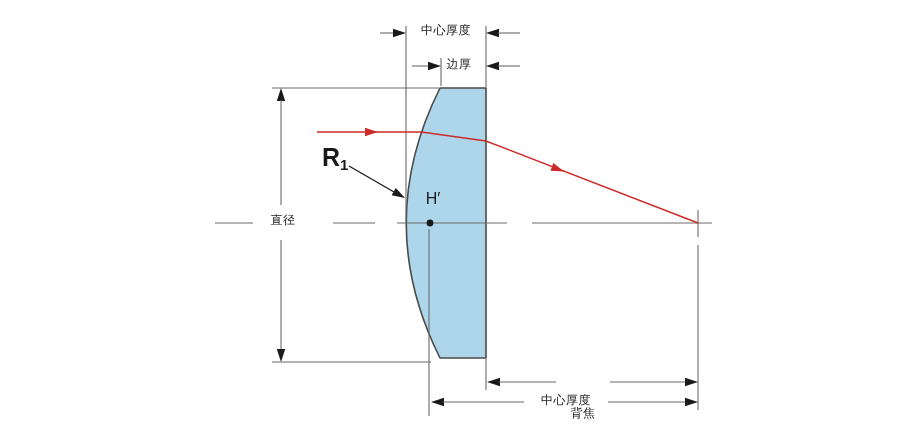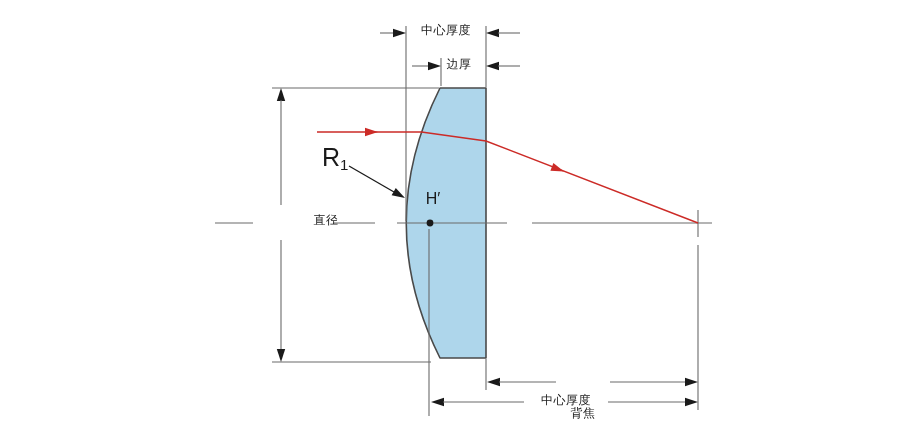--- a/index.html
+++ b/index.html
@@ -5,21 +5,21 @@
   html,body{margin:0;padding:0;background:#fff;}
   #stage{
     position:relative;width:924px;height:440px;background:var(--background,#fff);
     font-family:"Liberation Sans","DejaVu Sans",sans-serif;color:var(--text,#1a1a1a);
     overflow:hidden;
   }
   #diagram-svg{position:absolute;left:0;top:0;}
   .label{position:absolute;line-height:1.05;font-size:16px;color:var(--text,#1a1a1a);
     text-align:center;white-space:nowrap;}
   .label.cjk{font-size:12px;letter-spacing:0.5px;}
-  .label.r1{font-size:25px;font-style:normal;text-align:center;}
+  .label.r1{font-size:25px;font-style:normal;text-align:center;font-weight:bold;}
   .label.r1 sub{font-size:15px;line-height:0;vertical-align:-4px;}
   .label.hprime{font-size:16px;}
   
   .thinline{stroke:var(--line,#6b6b6b);stroke-width:1.1;fill:none;}
   .arrowhead{fill:var(--arrow,#1a1a1a);stroke:none;}
   .lensbody{fill:var(--lens-fill,#aed6eb);stroke:var(--lens-outline,#4a4a4a);
     stroke-width:1.6;stroke-linejoin:round;}
   .ray{stroke:var(--ray,#cc2b27);stroke-width:1.4;fill:none;}
   .rayhead{fill:var(--ray,#cc2b27);stroke:none;}
   .leader{stroke:var(--arrow,#1a1a1a);stroke-width:1.3;fill:none;}
@@ -99,21 +99,21 @@
       <polygon class="rayhead" points="564,171.5 550.4,170.7 553.4,162.9"></polygon>
     </g>
 
     <circle class="dot" cx="430" cy="223" r="3.4"></circle>
   </svg>
 
   <div class="label cjk" style="left:406px;top:24px;width:80px;">中心厚度</div>
 
   <div class="label cjk" style="left:440px;top:58px;width:38px;">边厚</div>
 
-  <div class="label cjk" style="left:259px;top:214px;width:48px;margin-left:43px;">直径</div>
+  <div class="label cjk" style="left:259px;top:214px;width:48px;">直径</div>
 
   <div class="label r1" style="left:322px;top:144px;"><span>R</span><sub>1</sub></div>
 
   <div class="label hprime" style="left:421px;top:191px;width:24px;">H′</div>
 
   <div class="label cjk" style="left:553px;top:373px;width:60px;margin-top:34px;">背焦</div>
 
   <div class="label cjk" style="left:530px;top:394px;width:72px;">中心厚度</div>
 </div>
 

